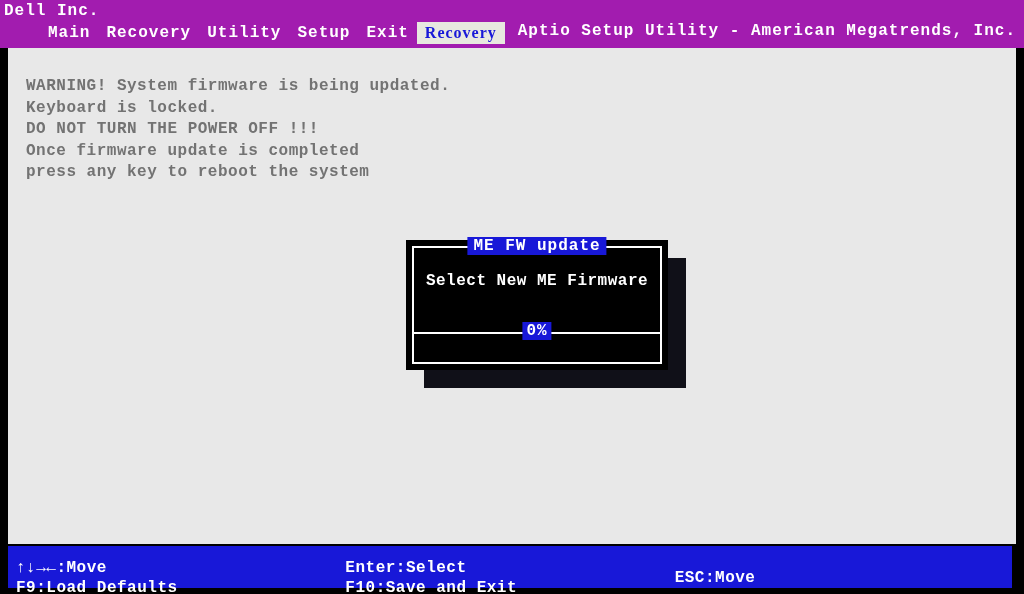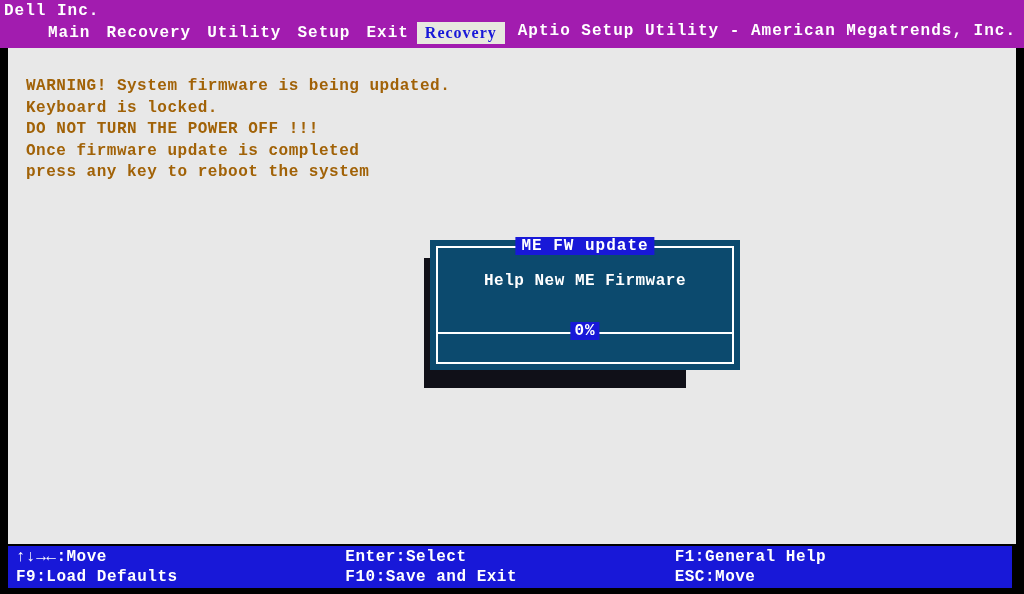--- a/index.html
+++ b/index.html
@@ -68,47 +68,46 @@
     .content-panel {
       background: #e8e8e8;
       position: absolute;
       top: 48px;
       left: 8px;
       right: 8px;
       bottom: 50px;
       padding: 28px 18px;
     }
     .warning-text {
-      color: #a16207;
+      color: #737373;
       line-height: 1.35;
       white-space: pre;
       font-weight: bold;
       letter-spacing: 0.5px;
     }
     .dialog-wrap {
       position: absolute;
       left: 398px;
       top: 192px;
     }
     .dialog-shadow {
       position: absolute;
       top: 18px;
       left: 18px;
       width: 262px;
       height: 130px;
       background: #101018;
     }
     .dialog {
       position: relative;
-      width: 310px;
+      width: 262px;
       height: 130px;
-      background: #0c4a6e;
+      background: #000000;
       color: #fff;
       padding: 6px;
-      margin-left: 24px;
     }
     .dialog-inner {
       border: 2px solid #fff;
       width: 100%;
       height: 100%;
       position: relative;
     }
     .dialog-title {
       position: absolute;
       top: -11px;
@@ -147,21 +146,21 @@
     .footer-bar {
       position: absolute;
       left: 8px;
       right: 12px;
       bottom: 6px;
       height: 42px;
       background: #1818d8;
       color: #fff;
       display: grid;
       grid-template-columns: 1fr 1fr 1fr;
-      padding: 2px 8px;
+      padding: 13px 8px;
       font-weight: bold;
       letter-spacing: 0.5px;
     }
     .footer-col {
       display: flex;
       flex-direction: column;
       justify-content: center;
       gap: 2px;
     }
   </style>
@@ -188,36 +187,35 @@
 Keyboard is locked.
 DO NOT TURN THE POWER OFF !!!
 Once firmware update is completed
 press any key to reboot the system</div>
 
     <div class="dialog-wrap">
       <div class="dialog-shadow"></div>
       <div class="dialog">
         <div class="dialog-inner">
           <div class="dialog-title">ME FW update</div>
-          <div class="dialog-action">Help New ME Firmware</div>
+          <div class="dialog-action">Select New ME Firmware</div>
           <div class="dialog-progress-line"></div>
           <div class="dialog-progress-value">0%</div>
         </div>
       </div>
     </div>
   </div>
 
   <div class="footer-bar">
     <div class="footer-col">
       <div>↑↓→←:Move</div>
       <div>F9:Load Defaults</div>
     </div>
     <div class="footer-col">
       <div>Enter:Select</div>
       <div>F10:Save and Exit</div>
     </div>
     <div class="footer-col">
-      <div>F1:General Help</div>
       <div>ESC:Move</div>
     </div>
   </div>
 
 </div>
 
 </body></html>

